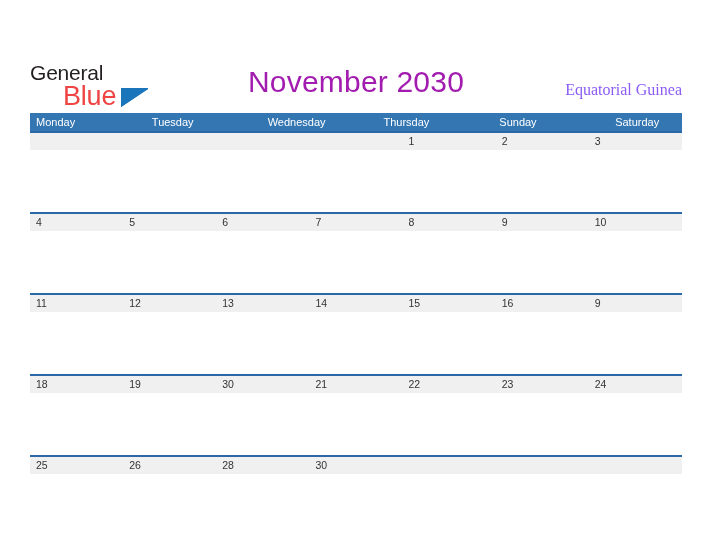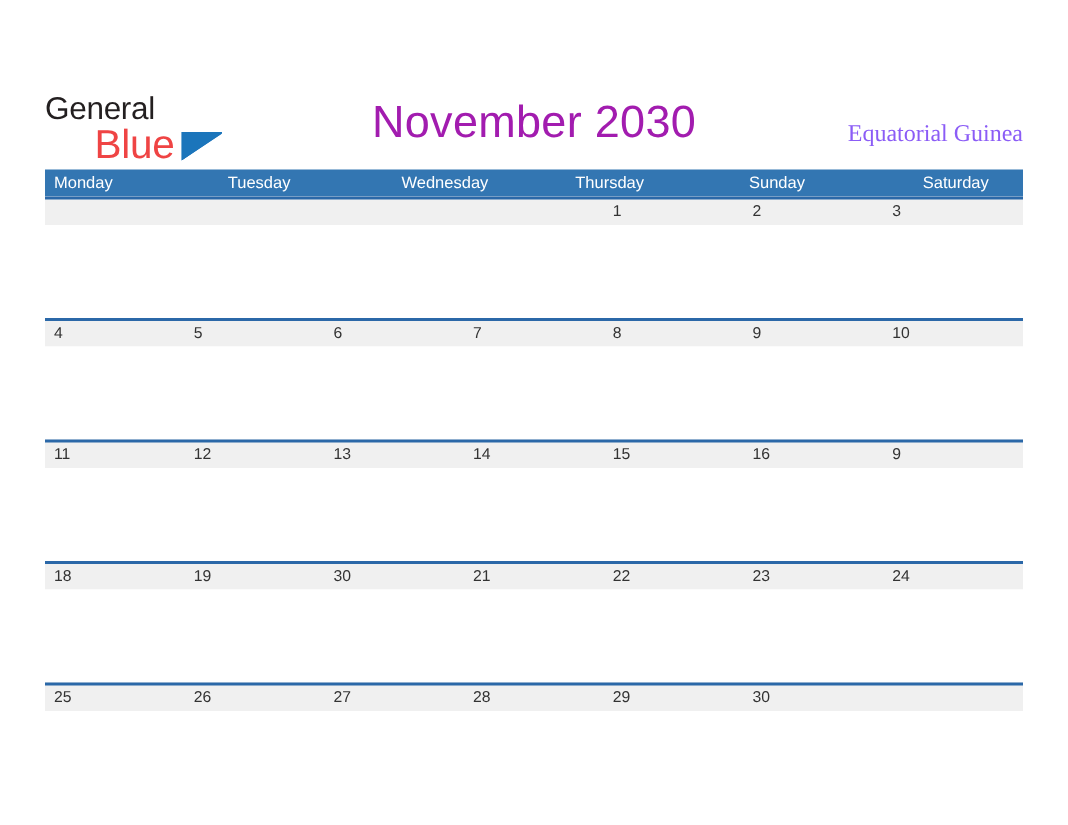--- a/index.html
+++ b/index.html
@@ -226,23 +226,21 @@
         <div class="day">23</div>
         <div class="day">24</div>
       </div>
       <div class="week-body"></div>
     </div>
 
     <div class="week">
       <div class="week-band">
         <div class="day">25</div>
         <div class="day">26</div>
-        <div class="day">27</div>
         <div class="day">28</div>
-        <div class="day">29</div>
         <div class="day">30</div>
         <div class="day"></div>
       </div>
       <div class="week-body"></div>
     </div>
 
   </div>
 </div>
 
 </body></html>

